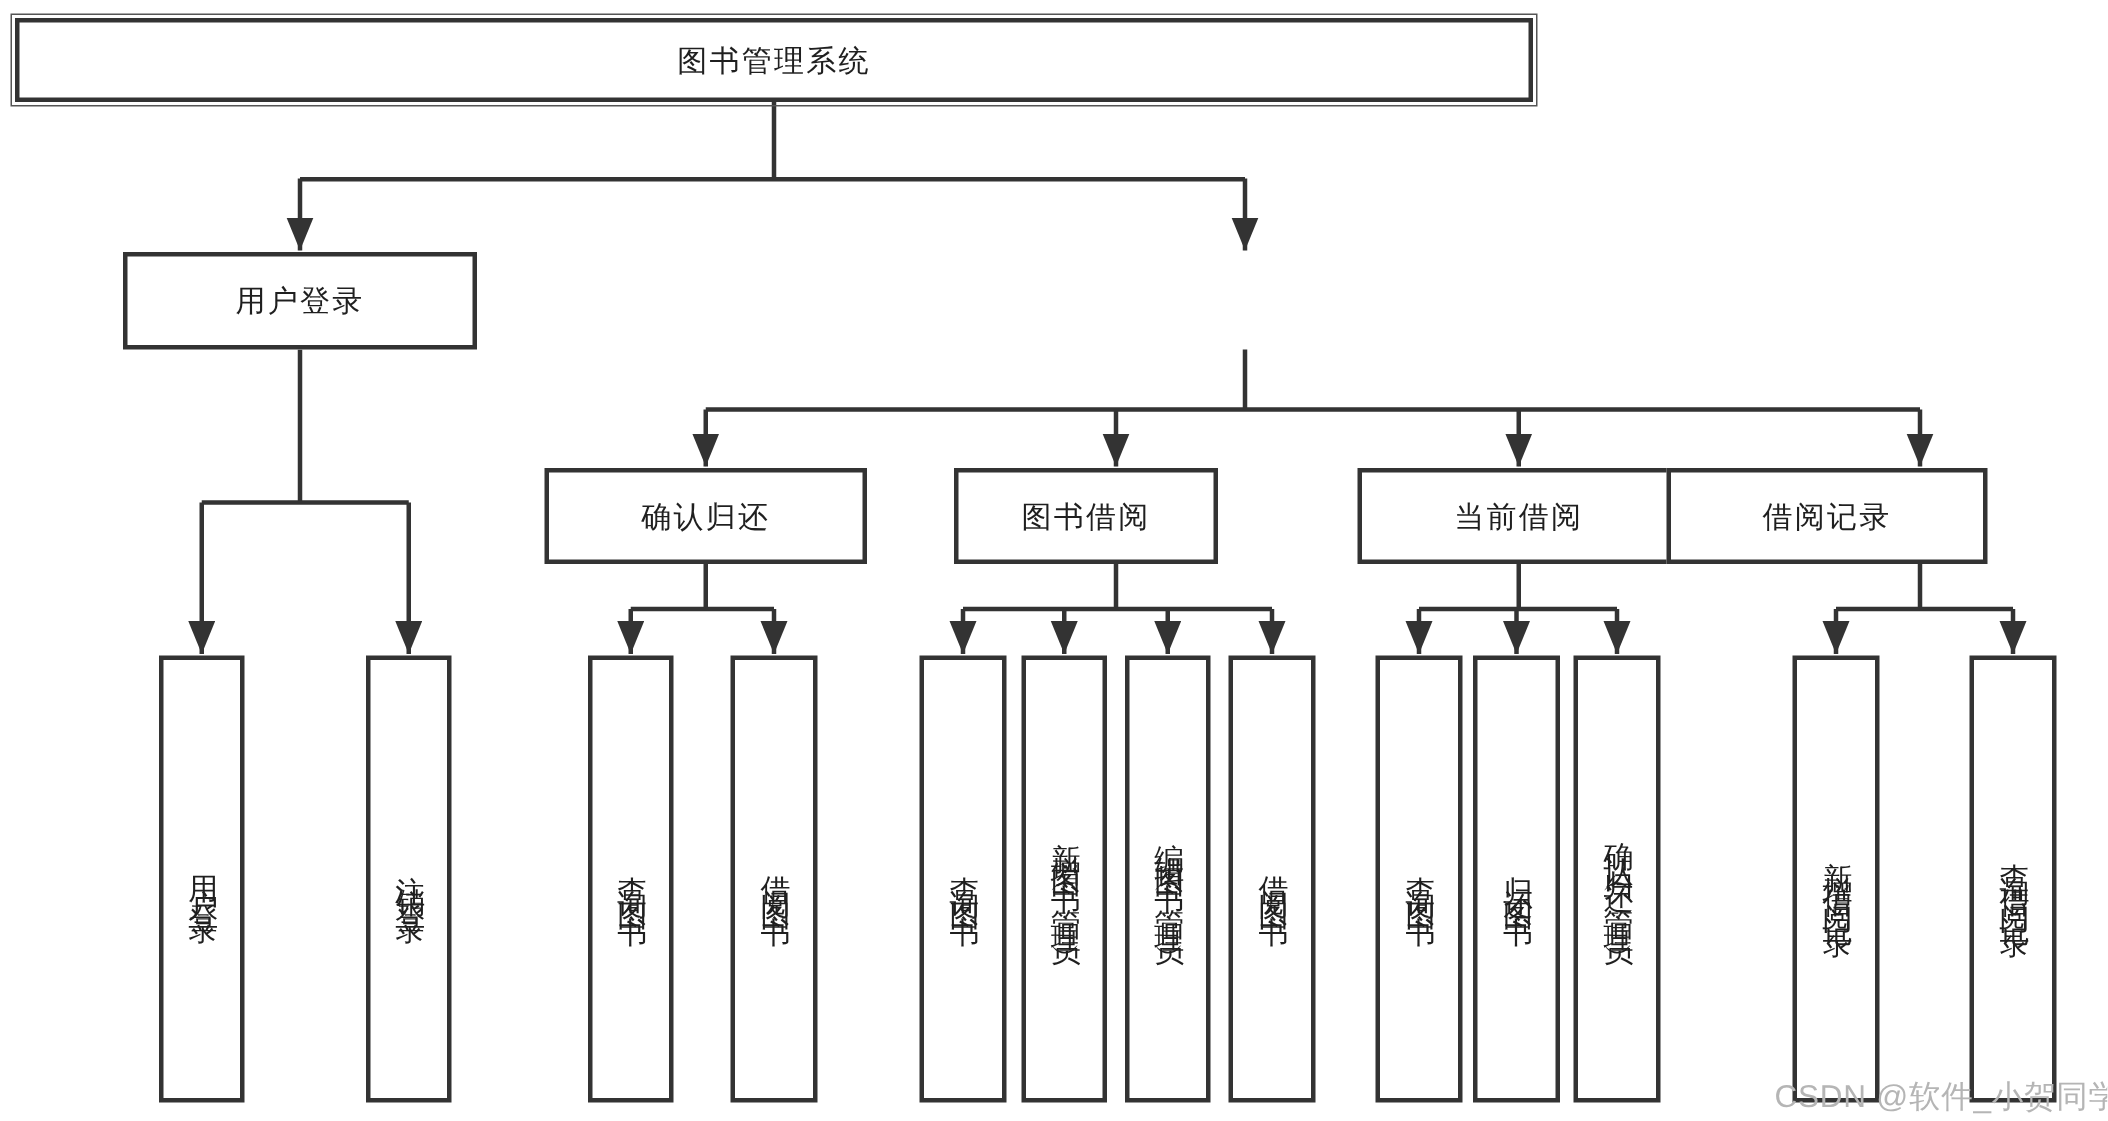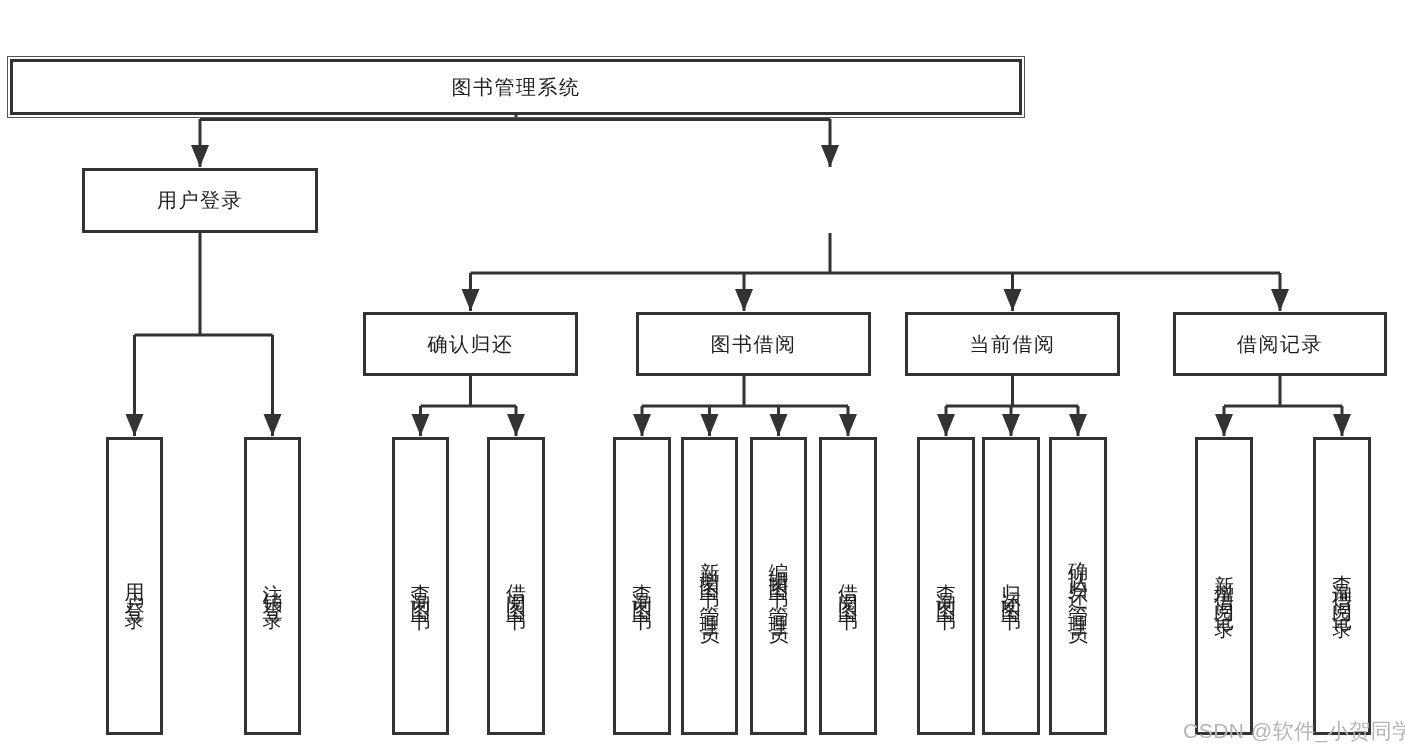--- a/index.html
+++ b/index.html
@@ -13,21 +13,21 @@
   svg.wires{position:absolute;left:0;top:0;}
   .node{
     position:absolute;
     box-sizing:border-box;
     background:#ffffff;
     border:3px solid #333333;
     display:flex;align-items:center;justify-content:center;
     color:#1f1f1f;
   }
   .hnode{font-size:20px;letter-spacing:1.5px;white-space:nowrap;}
-  .root{outline:1px solid #555555;outline-offset:2px;margin-top:47px;}
+  .root{outline:1px solid #555555;outline-offset:2px;}
   .vnode .vtext{
     writing-mode:vertical-rl;
     text-orientation:mixed;
     font-size:20px;
     line-height:1.15;
     letter-spacing:9px;
     color:#1f1f1f;
   }
   #watermark{
     position:absolute;
@@ -85,23 +85,23 @@
       <line x1="1224" y1="406" x2="1224" y2="436" marker-end="url(#ah)"></line>
       <line x1="1342" y1="406" x2="1342" y2="436" marker-end="url(#ah)"></line>
     </g>
   </svg>
 
   <div class="node hnode root" style="left:10px;top:12px;width:1012px;height:56px;">图书管理系统</div>
 
   <div class="node hnode" style="left:82px;top:168px;width:236px;height:65px;">用户登录</div>
 
   <div class="node hnode" style="left:363px;top:312px;width:215px;height:64px;">确认归还</div>
-  <div class="node hnode" style="left:636px;top:312px;width:235px;height:64px;">图书借阅</div>
+  <div class="node hnode" style="left:636px;top:312px;width:176px;height:64px;">图书借阅</div>
   <div class="node hnode" style="left:905px;top:312px;width:215px;height:64px;">当前借阅</div>
-  <div class="node hnode" style="left:1173px;top:312px;width:214px;height:64px;">借阅记录</div>
+  <div class="node hnode" style="left:1111px;top:312px;width:214px;height:64px;">借阅记录</div>
 
   <div class="node vnode" style="left:106px;top:437px;width:57px;height:298px;">
     <span class="vtext">用户登录</span>
   </div>
   <div class="node vnode" style="left:244px;top:437px;width:57px;height:298px;">
     <span class="vtext">注销登录</span>
   </div>
 
   <div class="node vnode" style="left:392px;top:437px;width:57px;height:298px;">
     <span class="vtext">查询图书</span>

